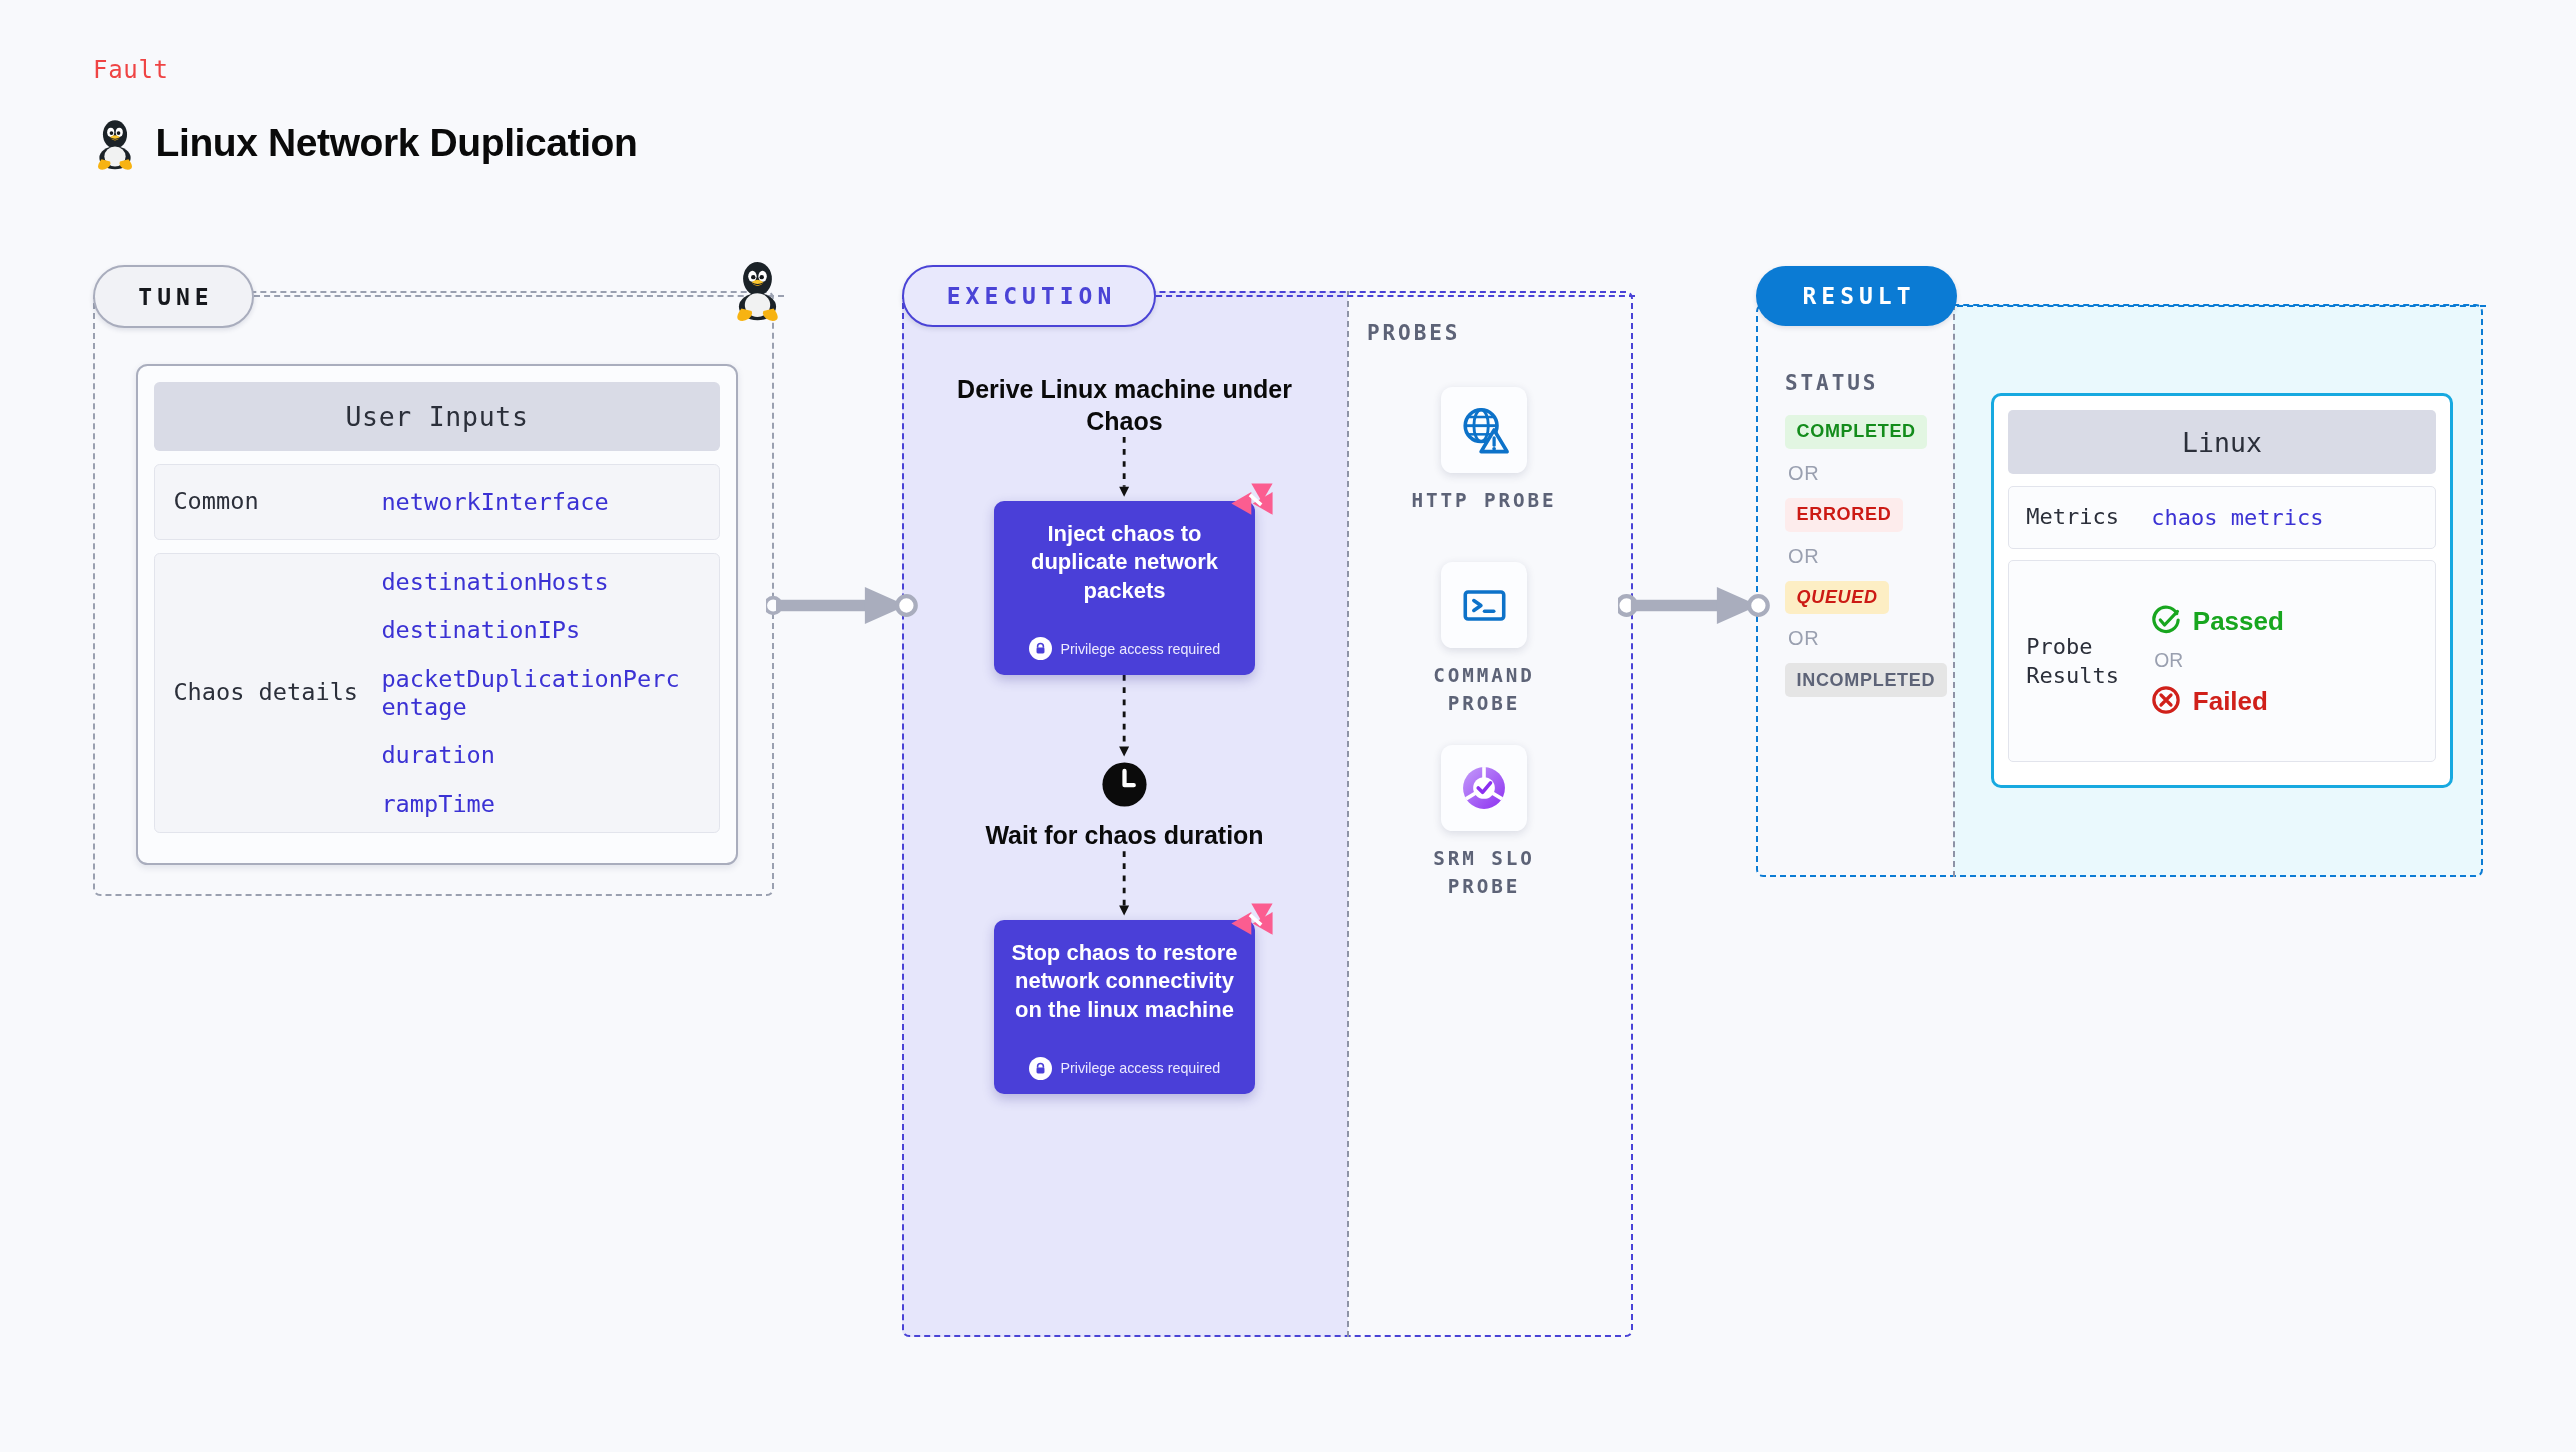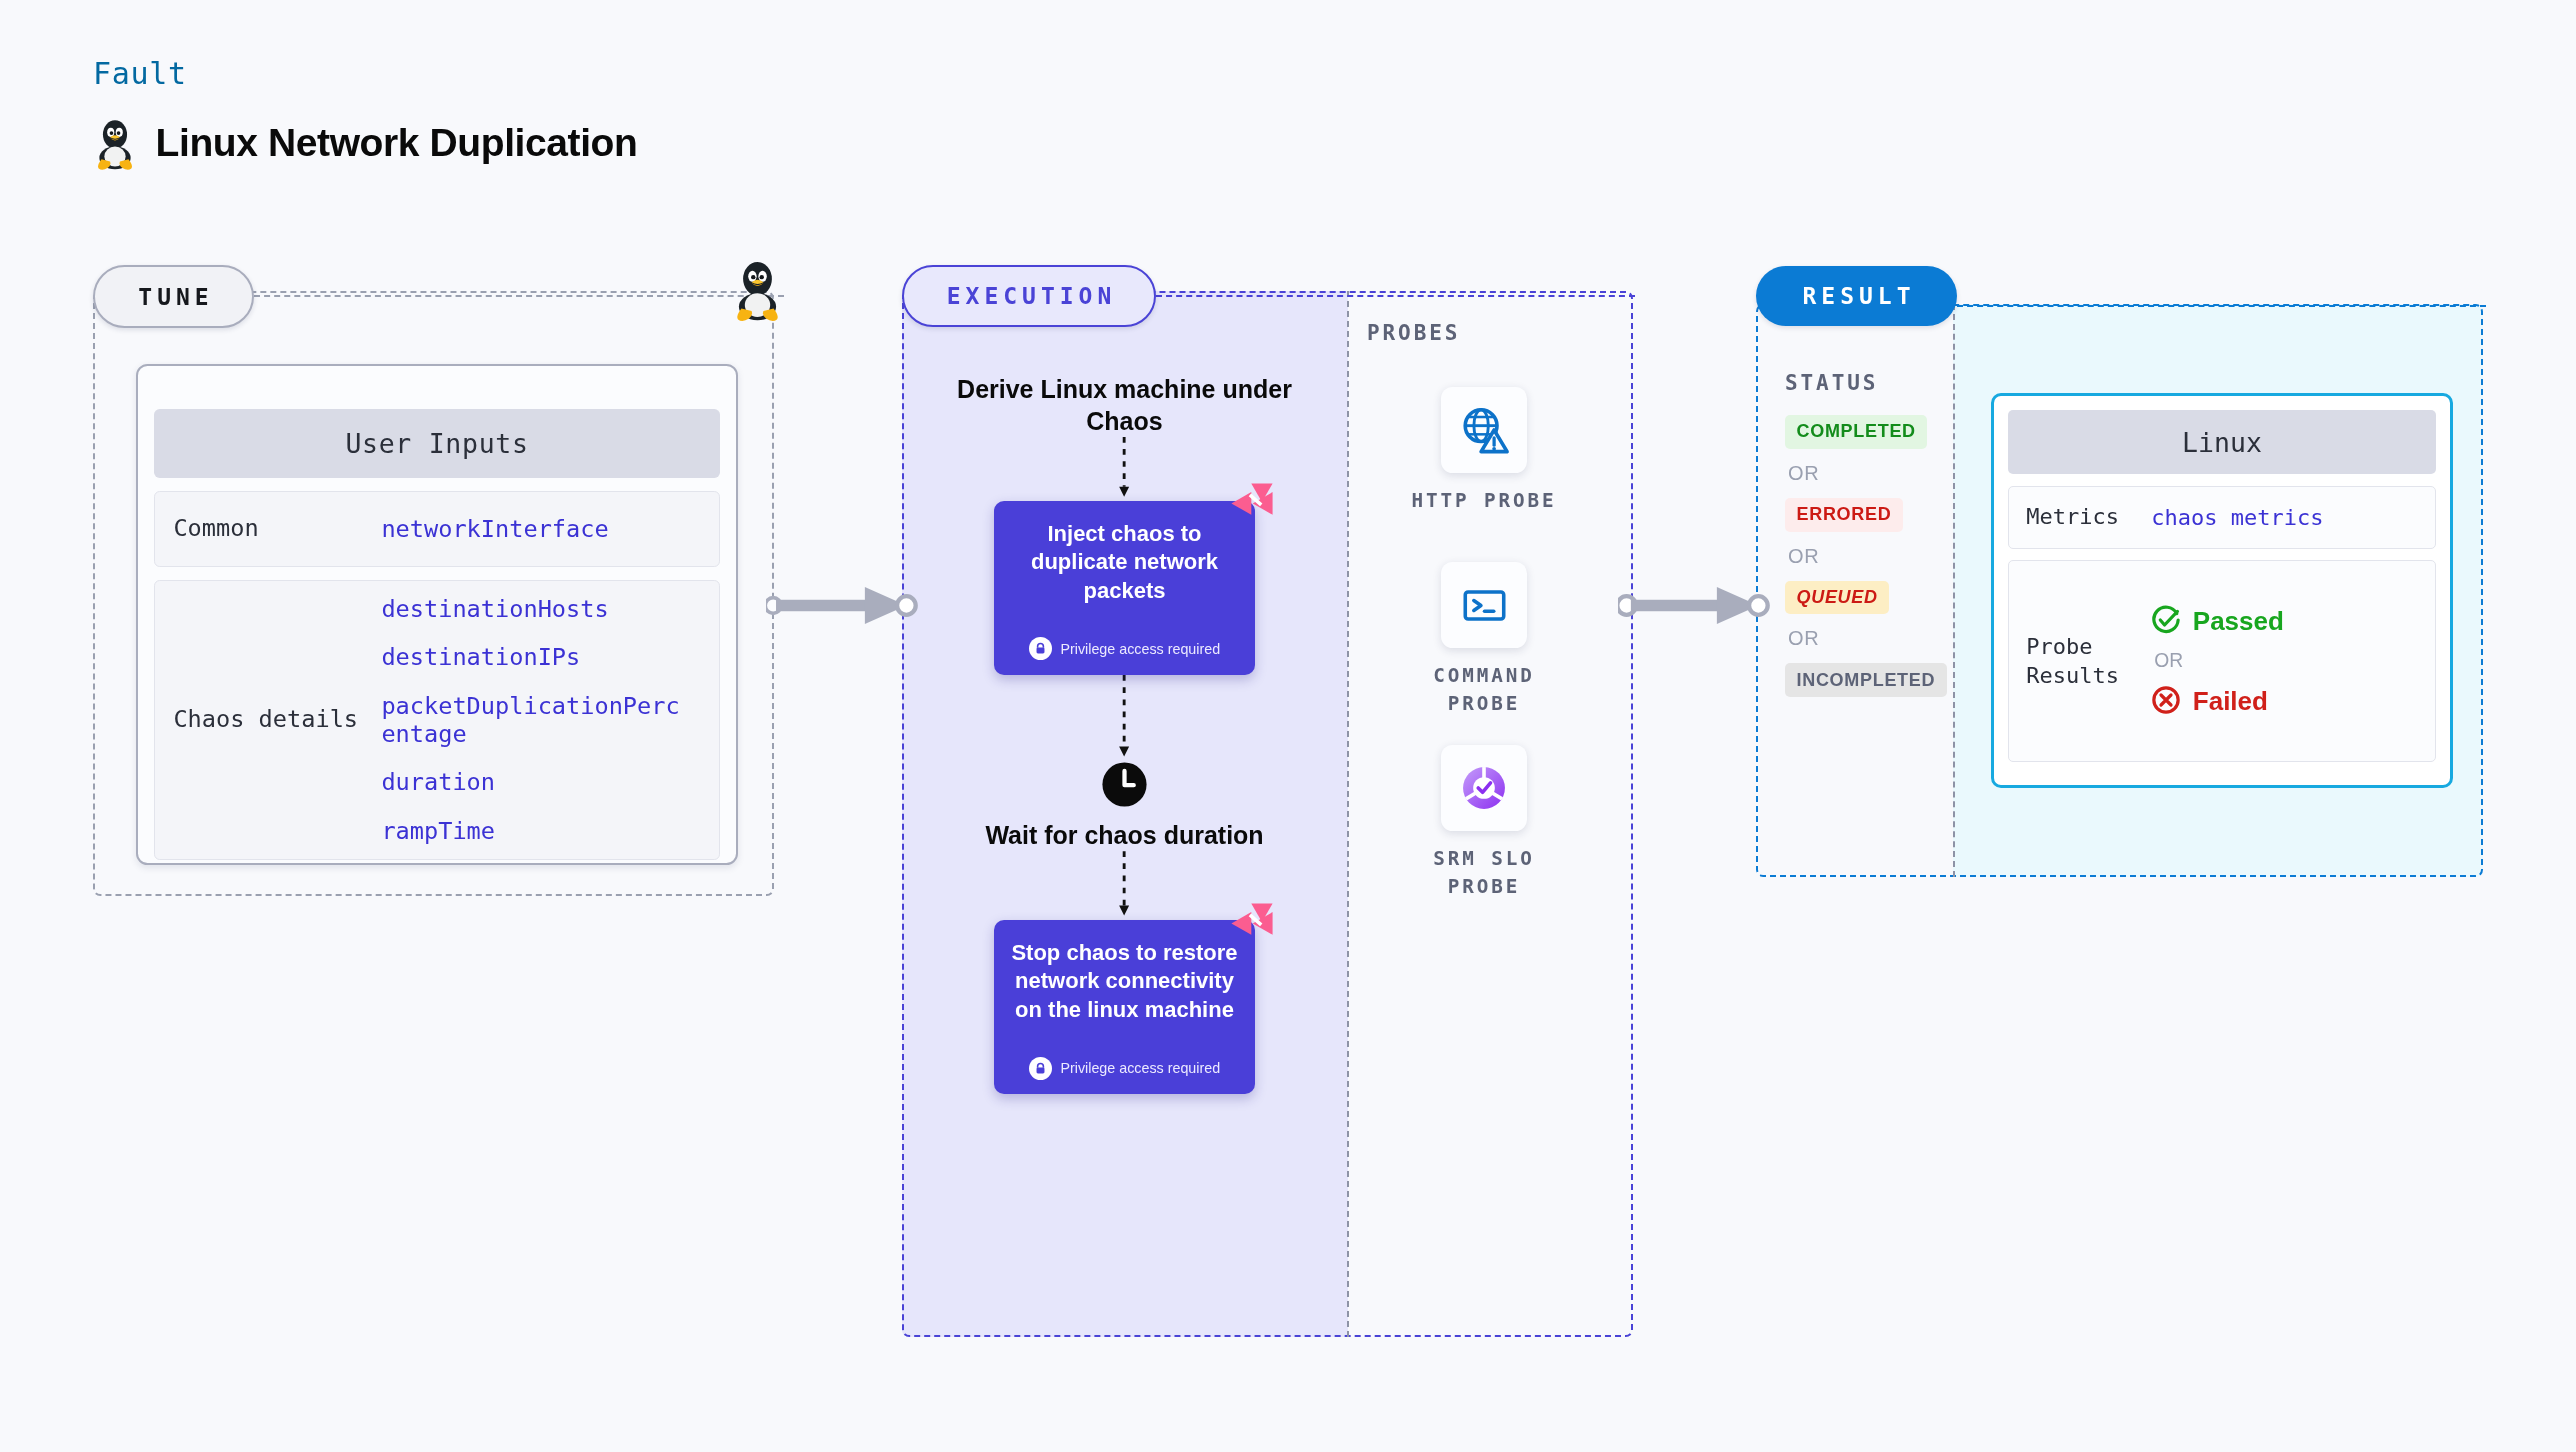--- a/index.html
+++ b/index.html
@@ -8,21 +8,21 @@
     background: #f8f9fc;
     font-family: "Liberation Sans", sans-serif;
     overflow: hidden;
   }
   .root { position: relative; width: 2576px; height: 1452px; }
 
   
   .fault-label {
     position: absolute; left: 93px; top: 56px;
     font-family: "DejaVu Sans Mono", monospace;
-    font-size: 30px; color: #0369a1; letter-spacing: 0.7px;
+    font-size: 24px; color: #ef4444; letter-spacing: 0.7px;
   }
   .title-row { position: absolute; left: 93px; top: 115px; display: flex; align-items: center; gap: 18.6px; }
   .title-text { font-size: 39px; font-weight: bold; color: #0a0a0a; letter-spacing: -0.4px; }
 
   
   .tux { display:block; }
 
   
   .pill {
     position: absolute; display: flex; align-items: center; justify-content: center;
@@ -78,21 +78,21 @@
   .inputs-card {
     position: absolute; left: 136px; top: 364px; width: 602px; height: 501px;
     background: #fbfcfe; border: 2.1px solid #a9adbd; border-radius: 11.5px;
     box-shadow: 0 2.9px 7.2px rgba(30,40,80,.10);
     padding: 15.8px;
   }
   .inputs-head {
     height: 69px; background: #d9dbe6; border-radius: 5.7px;
     display: flex; align-items: center; justify-content: center;
     font-family: "DejaVu Sans Mono", monospace; font-size: 26.5px;
-    color: #2b2f3a; letter-spacing: 0.7px; margin-top: 27px;
+    color: #2b2f3a; letter-spacing: 0.7px;
   }
   .param-block {
     margin-top: 13px; background: #f4f5f9; border: 1.4px solid #e2e4ec;
     border-radius: 5.7px; display: flex; align-items: center;
     padding: 14.3px 18.6px;
   }
   .param-label {
     font-family: "DejaVu Sans Mono", monospace; font-size: 23.6px; color: #2b2f3a;
     width: 208px; flex: none; line-height: 1.35;
   }

